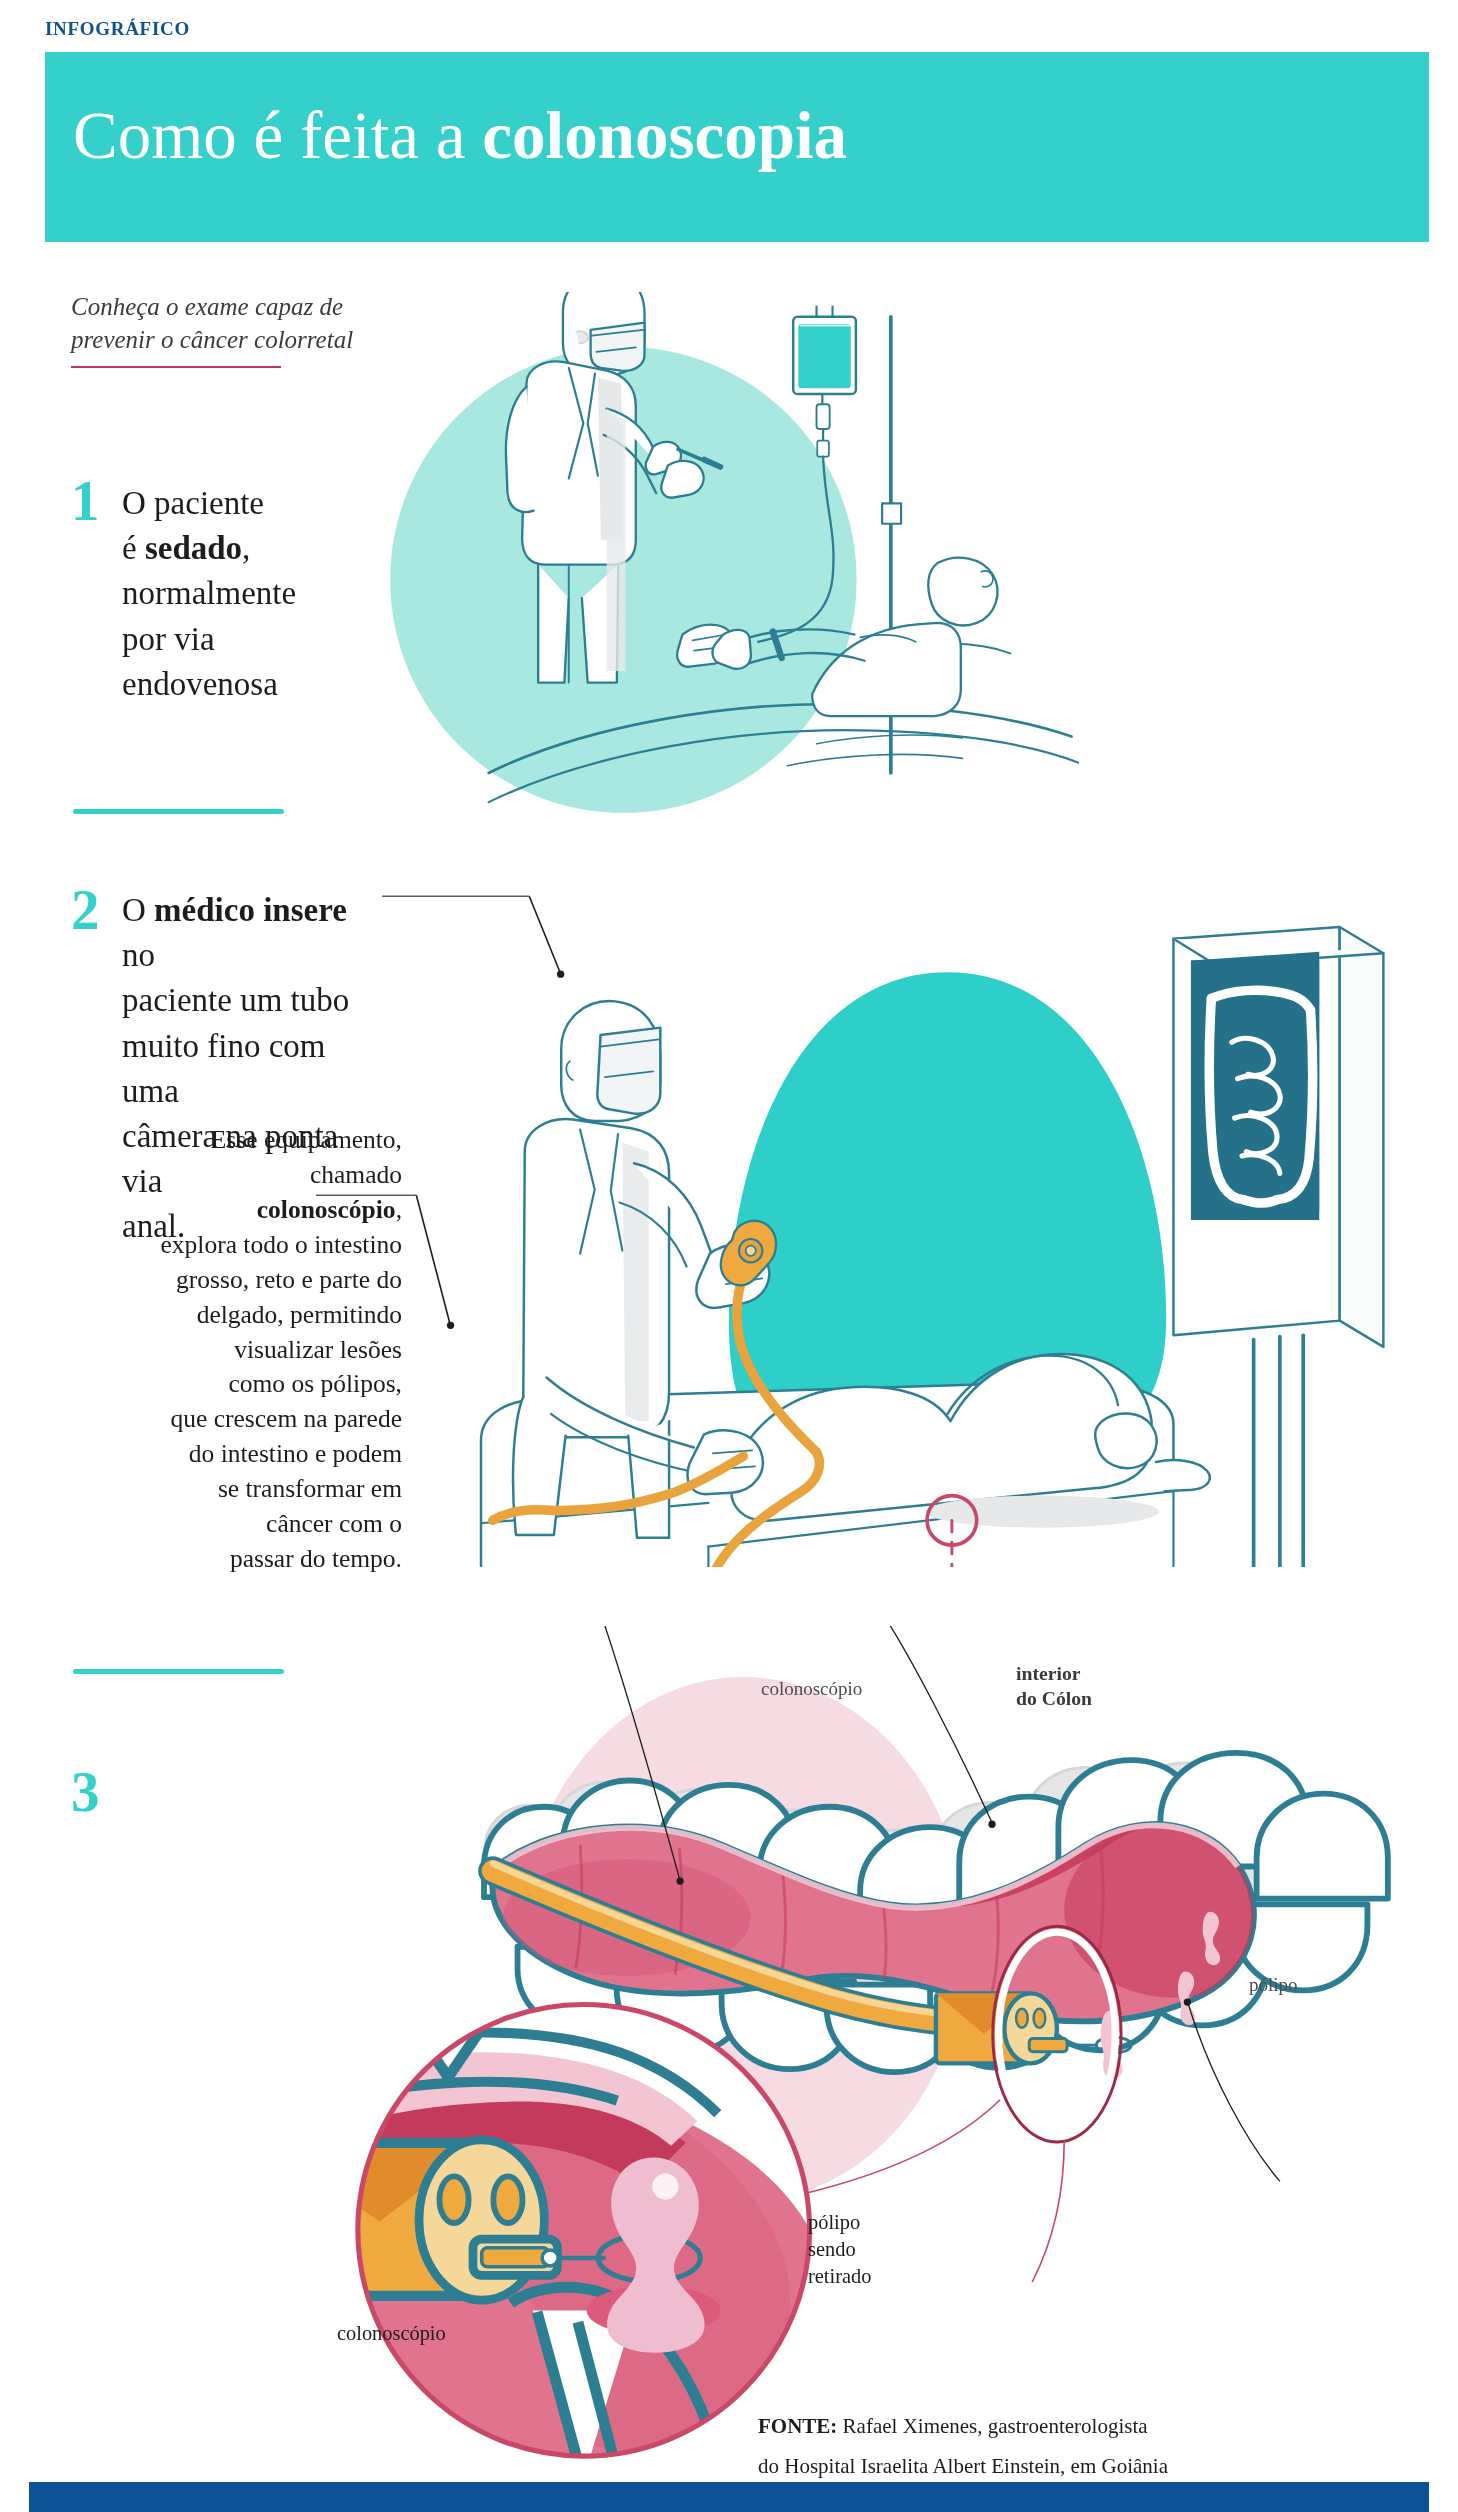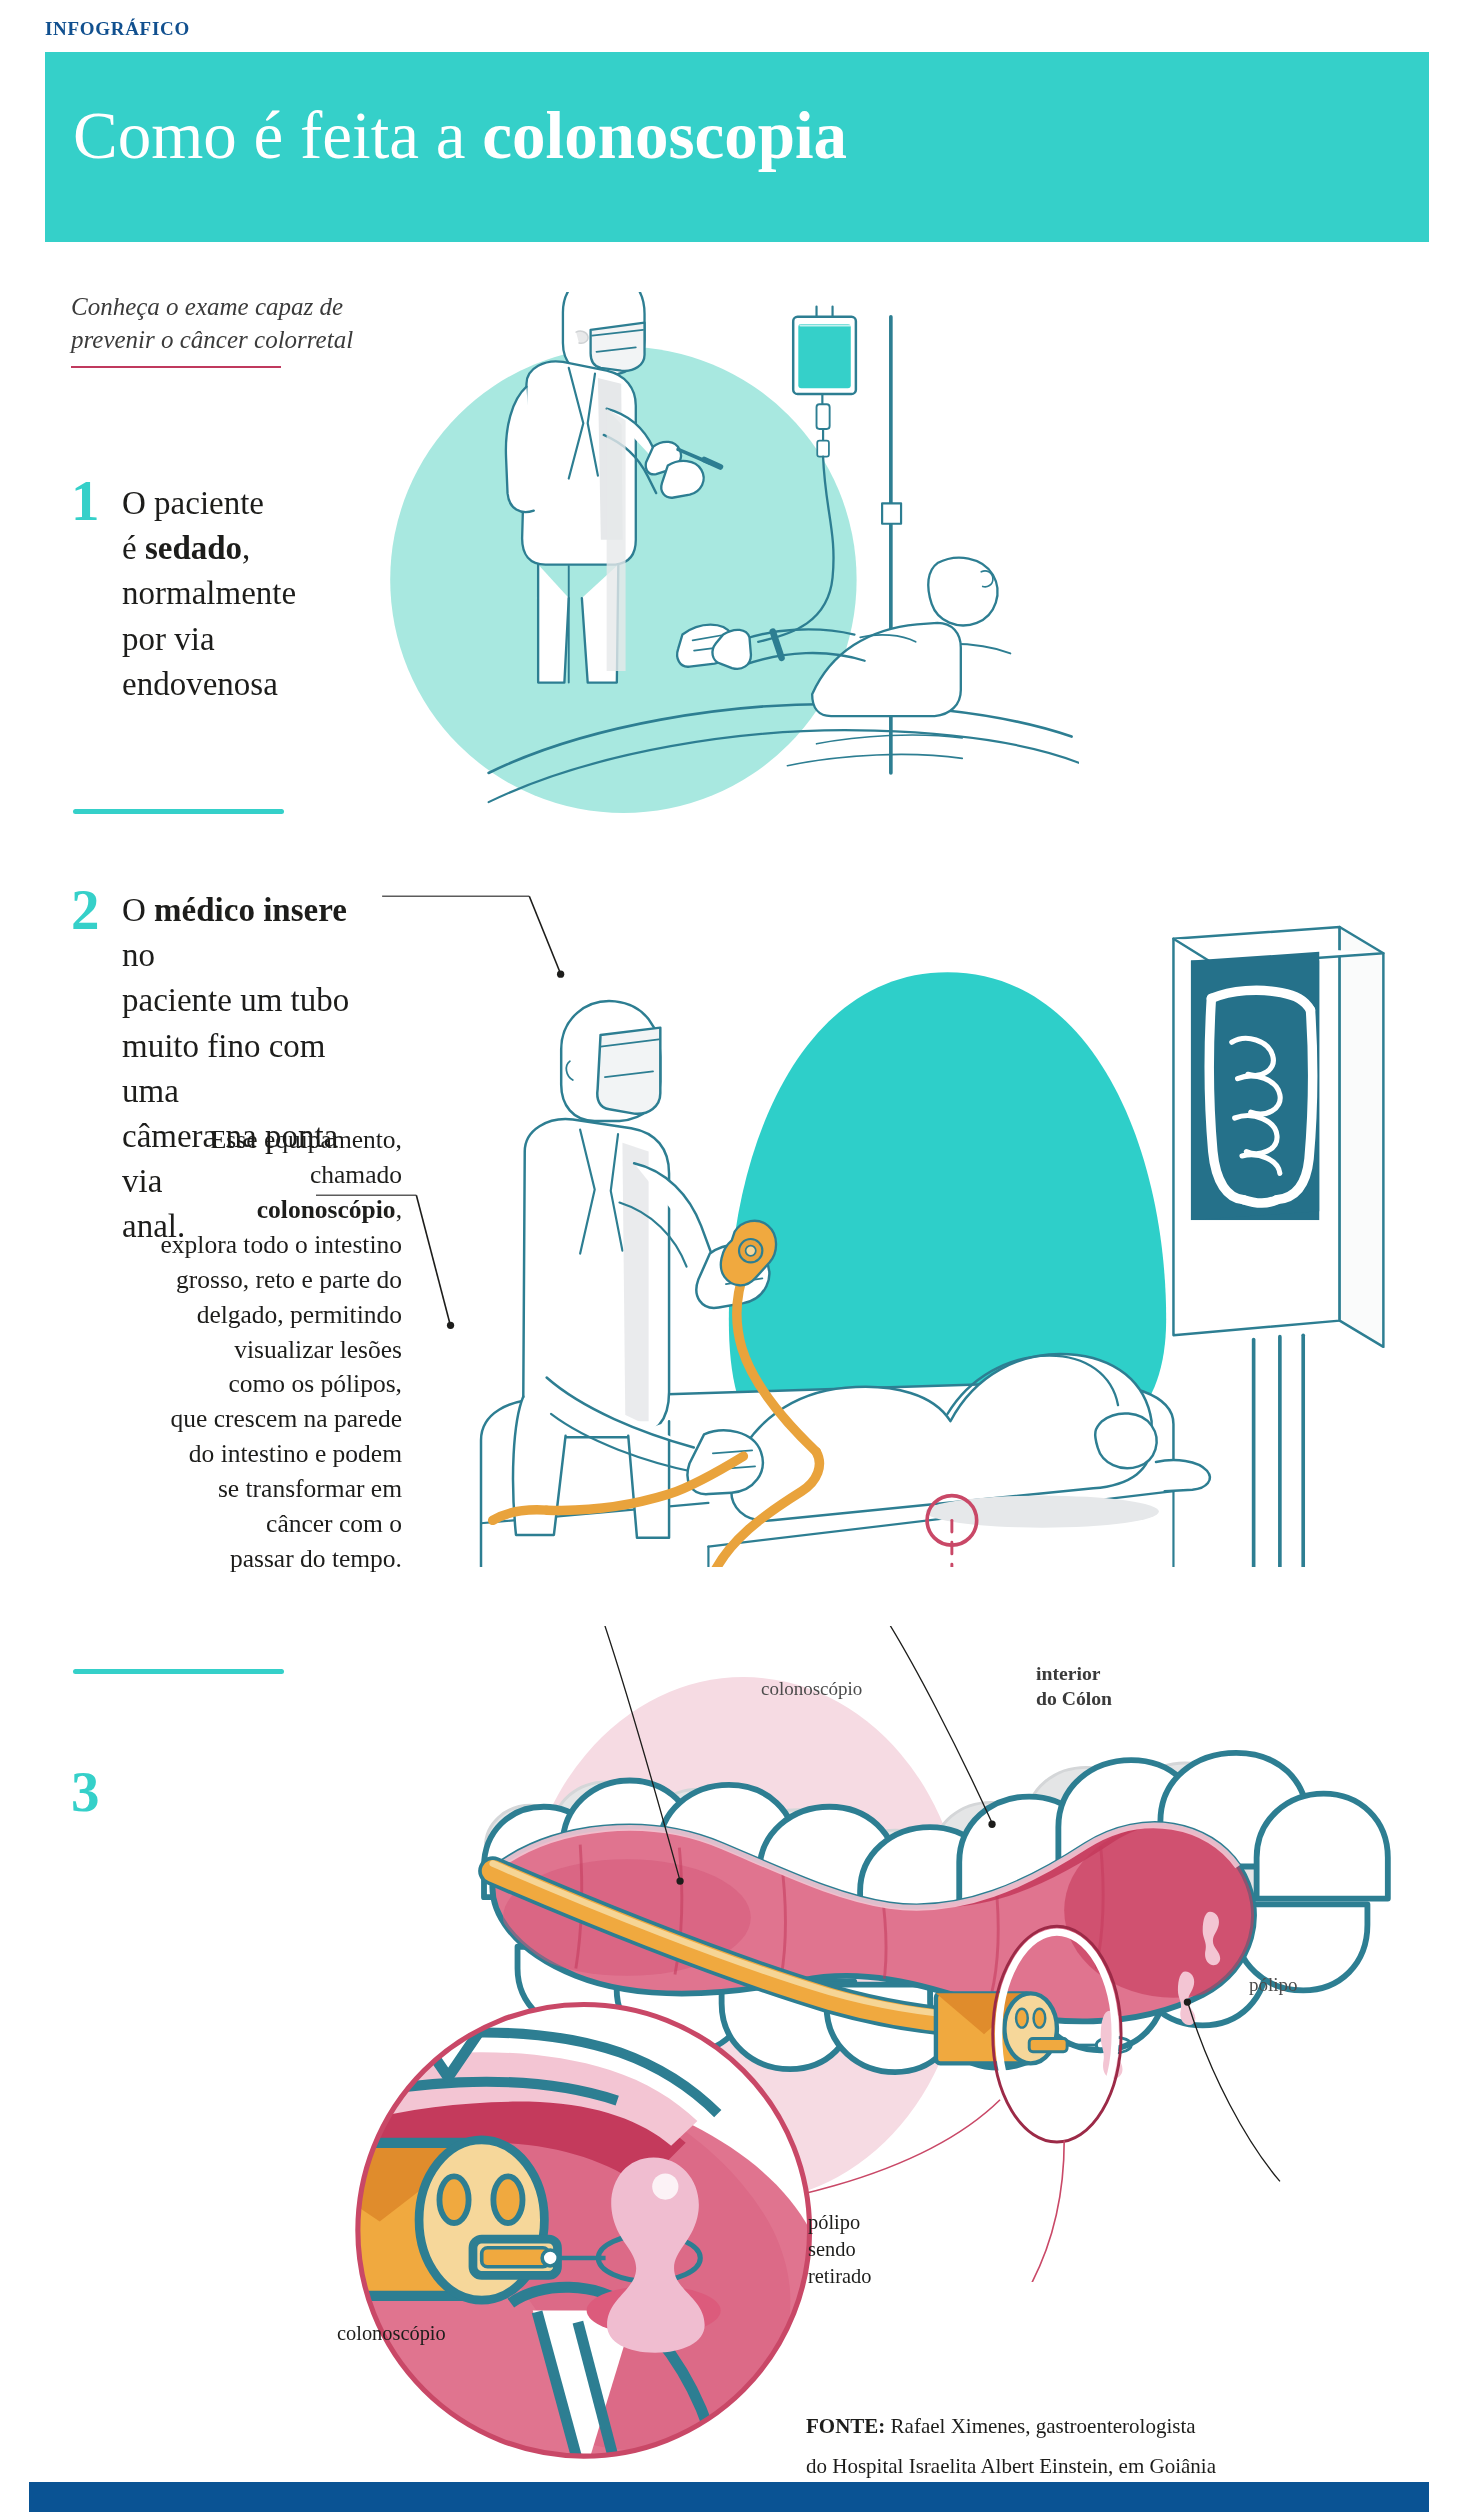--- a/index.html
+++ b/index.html
@@ -49,26 +49,26 @@
   }
   .bodytext b{font-weight:bold;}
 
   .divider{position:absolute;height:5.1px;background:#35d0c9;border-radius:2.9px;}
 
   
   .illus{position:absolute;}
 
   
   .difLabel{position:absolute;font-size:19px;color:#4c4c4c;line-height:1.28;}
-  .difLabelDark{position:absolute;font-size:19.7px;color:#3a3a3a;line-height:1.28;font-weight:600;margin-left:20px;}
+  .difLabelDark{position:absolute;font-size:19.7px;color:#3a3a3a;line-height:1.28;font-weight:600;}
   .detLabel{position:absolute;font-size:20.4px;color:#1d1d1b;line-height:1.32;}
 
   
   .fonte{
-    position:absolute;left:806px;top:2407px;width:642px;
+    position:absolute;left:758px;top:2407px;width:642px;
     font-size:21px;line-height:1.9;color:#1d1d1b;
   }
   .fonte b{font-weight:bold;}
   .bottombar{
     position:absolute;left:29px;top:2482px;width:1400px;height:31px;
     background:#0a5394;
   }
 
   svg{display:block;}
 </style>

